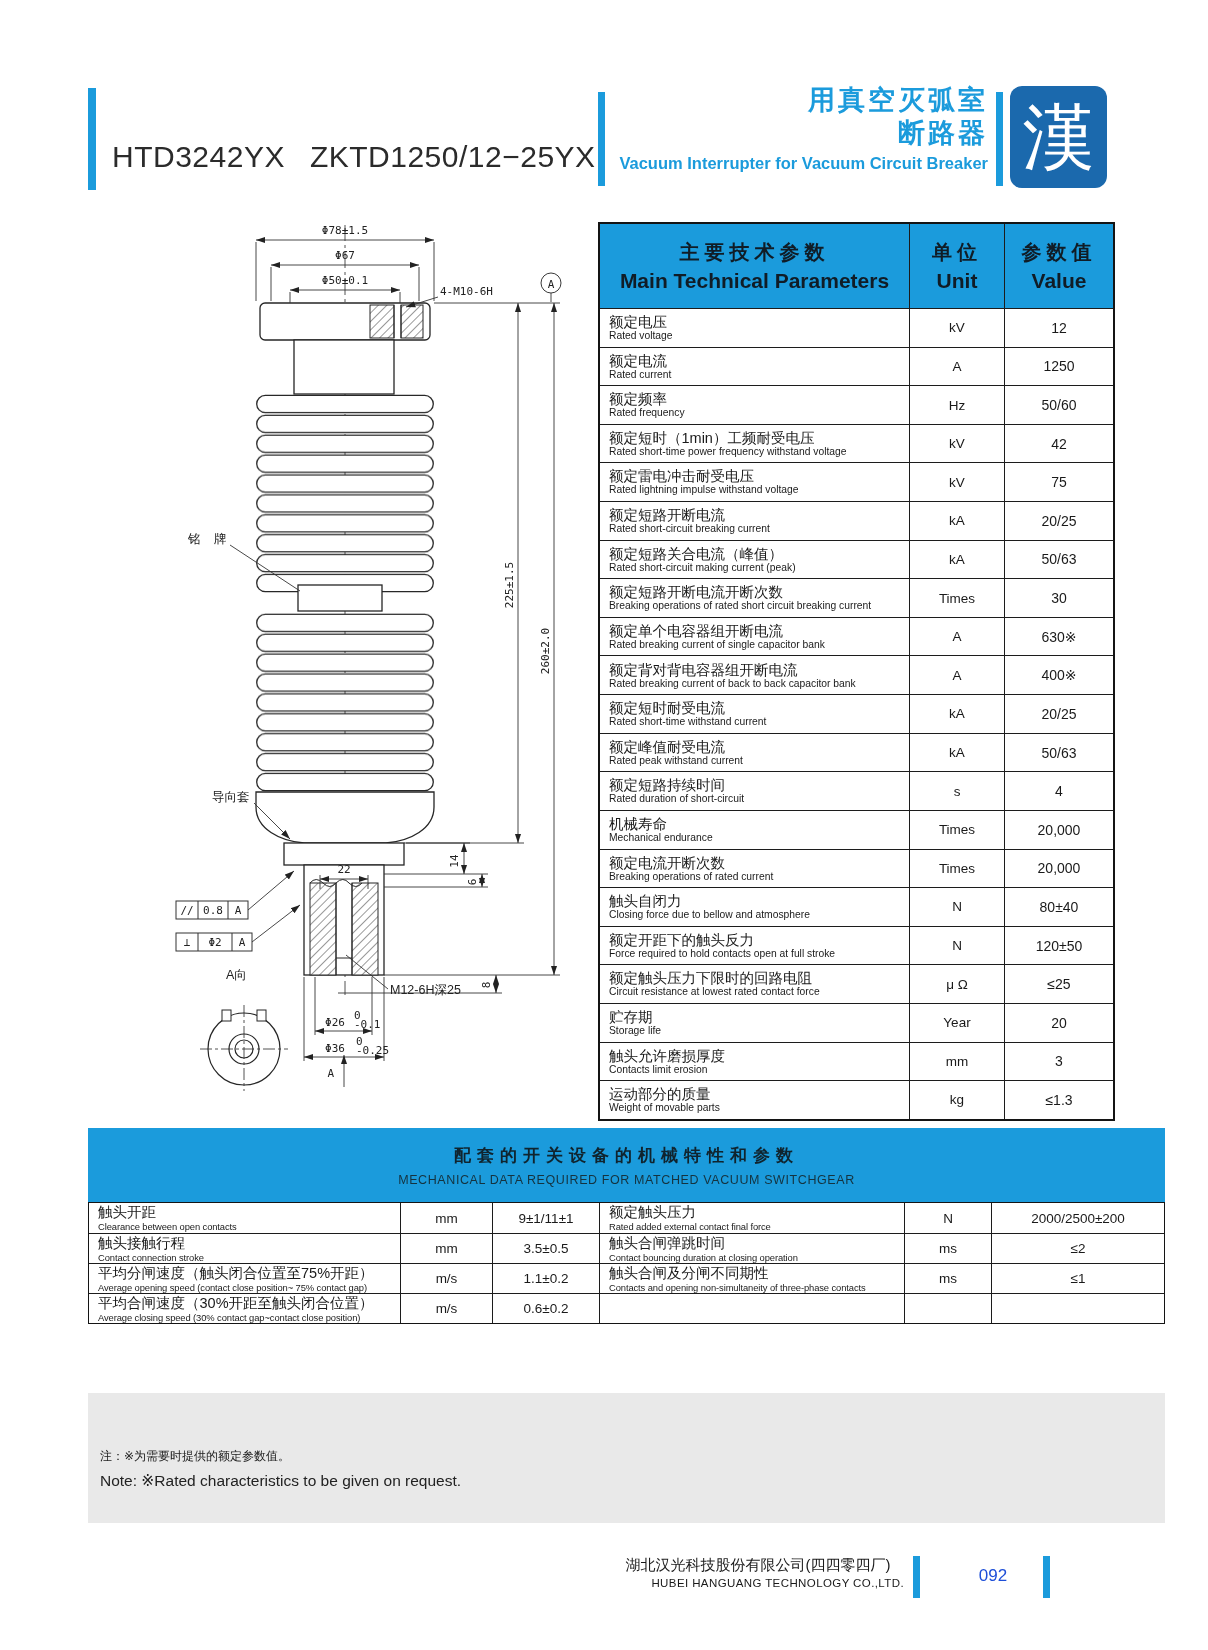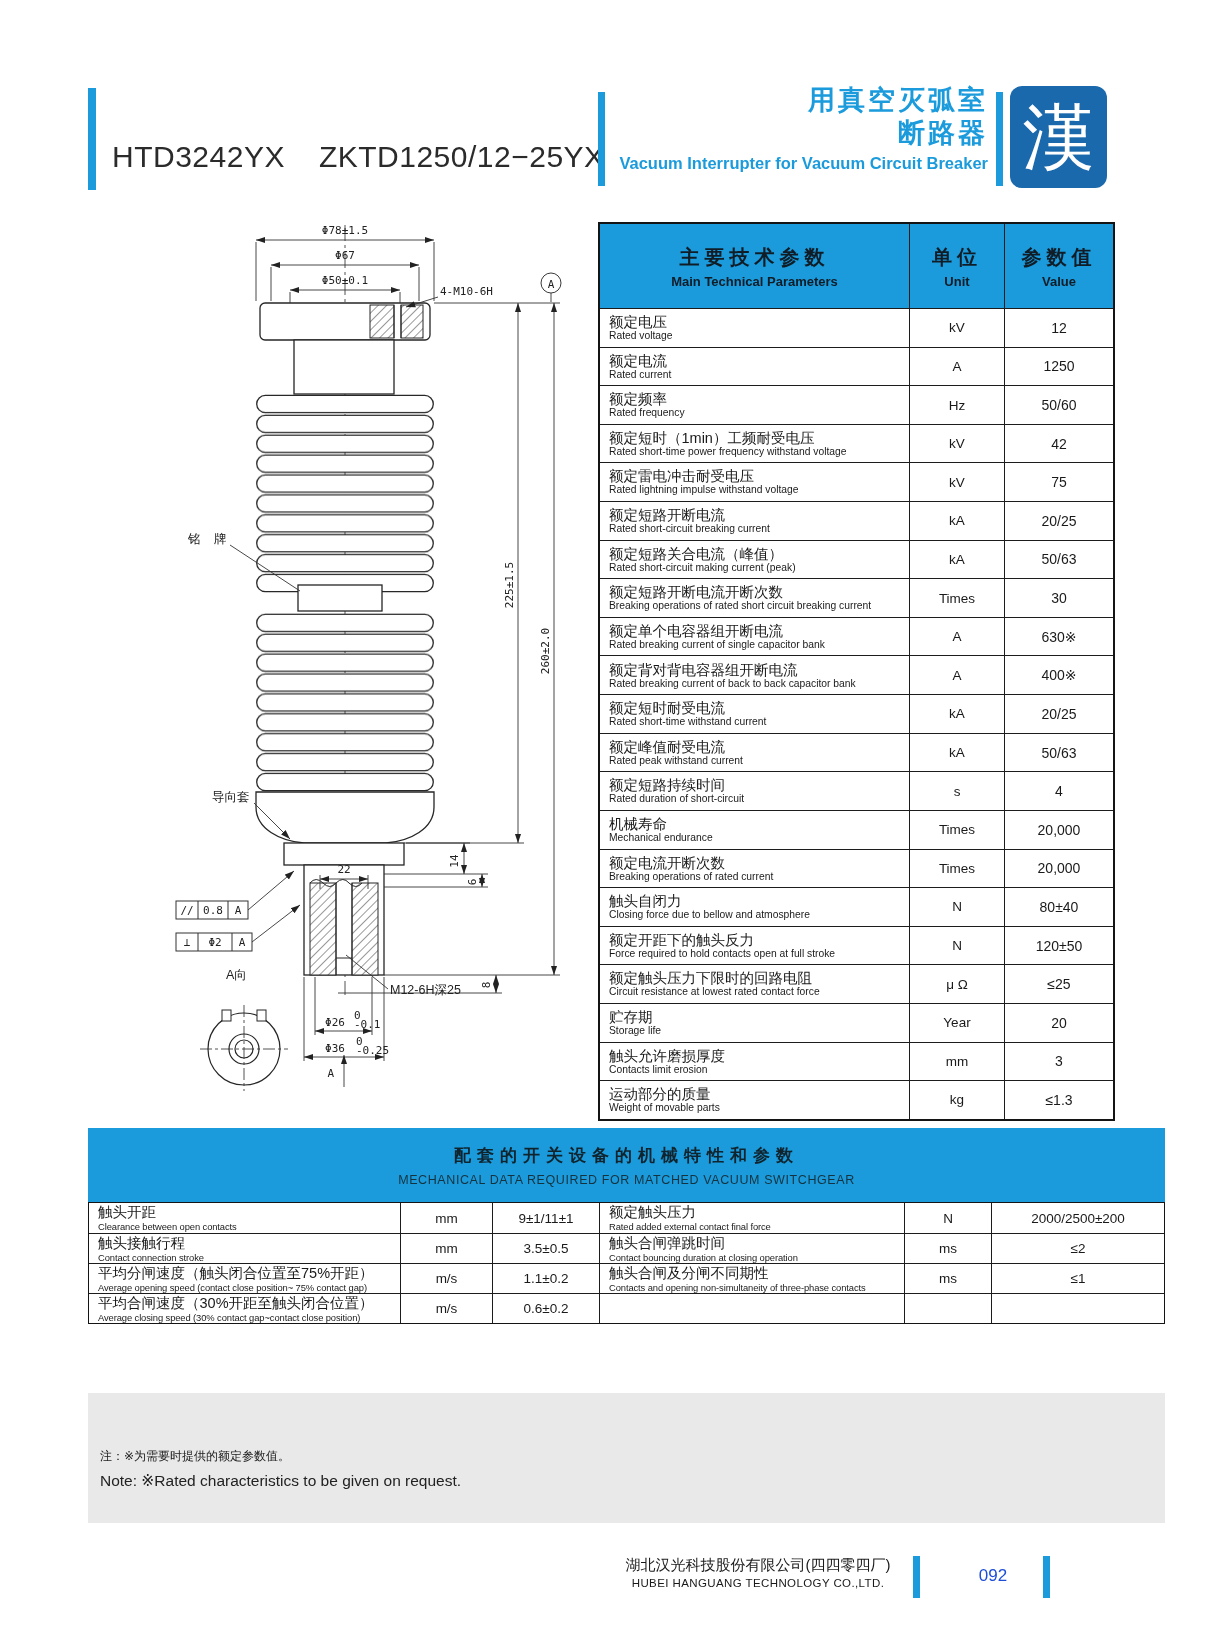--- a/index.html
+++ b/index.html
@@ -8,41 +8,41 @@
     position: relative; width: 1208px; height: 1650px; background:#fff;
     font-family: "Liberation Sans", "DejaVu Sans", sans-serif; color:#1a1a1a; overflow:hidden;
   }
   :root { --accent:#1b9bdc; --line:#1c1c1c; }
 
   
   .accent-bar { position:absolute; background:var(--accent); }
   .bar-left   { left:88px;  top:88px; width:8px; height:102px; }
   .bar-mid    { left:598px; top:92px; width:7px; height:94px; }
   .bar-logo   { left:996px; top:92px; width:7px; height:94px; }
-  .model-title { position:absolute; left:112px; top:140px; font-size:30px; letter-spacing:0.5px; color:#2b2b2b; display:flex; gap:34px; white-space:nowrap; }
+  .model-title { position:absolute; left:112px; top:140px; font-size:30px; letter-spacing:0.5px; color:#2b2b2b; display:flex; gap:25px; white-space:nowrap; }
   .header-right { position:absolute; left:608px; top:84px; width:380px; text-align:right; color:var(--accent); }
   .hr-zh { font-size:27px; font-weight:700; letter-spacing:3px; line-height:33px; }
   .hr-en { font-size:16.5px; font-weight:700; margin-top:4px; letter-spacing:0px; white-space:nowrap; }
   .logo-seal { position:absolute; left:1010px; top:86px; width:97px; height:102px; border-radius:12px;
     background:#1b69ad; display:flex; align-items:center; justify-content:center; }
   .logo-seal span { color:#fff; font-size:72px; font-family:"DejaVu Serif", serif; line-height:1; }
 
   
   .drawing { position:absolute; left:88px; top:213px; width:505px; height:878px; }
   .drawing text { fill:#222; font-family:"DejaVu Sans Mono","Liberation Mono",monospace; font-size:11px; }
   .drawing text.cjk { font-family:"Liberation Sans","DejaVu Sans",sans-serif; font-size:12.5px; }
 
   
   .mtable { position:absolute; left:598px; top:222px; width:517px; border:2px solid #141414; background:#fff; }
   .mhead { display:flex; height:84px; background:var(--accent); color:#101c26; }
   .mh-param { width:310px; border-right:1.4px solid var(--line); display:flex; flex-direction:column; align-items:center; justify-content:center; }
   .mh-unit  { width:95px;  border-right:1.4px solid var(--line); display:flex; flex-direction:column; align-items:center; justify-content:center; }
   .mh-value { flex:1; display:flex; flex-direction:column; align-items:center; justify-content:center; }
   .mh-zh { font-size:20px; font-weight:700; letter-spacing:5px; }
-  .mh-en { font-size:13px; font-weight:700; margin-top:3px; letter-spacing:0px; }
+  .mh-en { font-size:21px; font-weight:700; margin-top:3px; letter-spacing:0px; }
   .mrow { display:flex; height:38.62px; border-top:1.4px solid var(--line); }
   .c-label { width:310px; border-right:1.4px solid var(--line); display:flex; flex-direction:column; justify-content:center; padding-left:9px; overflow:hidden; }
   .c-label .zh { font-size:14.5px; font-weight:500; line-height:16px; white-space:nowrap; }
   .c-label .en { font-size:10.3px; line-height:11.5px; white-space:nowrap; }
   .c-unit { width:95px; border-right:1.4px solid var(--line); display:flex; align-items:center; justify-content:center; font-size:13.5px; }
   .c-value { flex:1; display:flex; align-items:center; justify-content:center; font-size:14px; }
 
   
   .mech-banner { position:absolute; left:88px; top:1128px; width:1077px; height:74px; background:var(--accent);
     display:flex; flex-direction:column; align-items:center; justify-content:center; color:#10242e; }
@@ -63,21 +63,21 @@
   .mech-left  .mech-unit { width:92px; }
   .mech-right .mech-unit { width:87px; }
   .mech-value { flex:1; display:flex; align-items:center; justify-content:center; font-size:13.5px; }
 
   
   .note-box { position:absolute; left:88px; top:1393px; width:1077px; height:130px; background:#e9e9e9; padding:55px 0 0 12px; }
   .note-zh { font-size:12px; color:#222; }
   .note-en { font-size:15.5px; margin-top:7px; color:#222; }
   .footer-company { position:absolute; left:612px; top:1556px; width:292px; text-align:center; }
   .fc-zh { font-size:15px; }
-  .fc-en { font-size:11.5px; letter-spacing:0.4px; margin-top:2px; }
+  .fc-en { font-size:11.5px; letter-spacing:0.4px; margin-top:2px;text-align:right; }
   .fbar { position:absolute; top:1556px; width:7px; height:42px; background:var(--accent); }
   .fbar1 { left:913px; } .fbar2 { left:1043px; }
   .page-num { position:absolute; left:938px; top:1566px; width:110px; text-align:center; font-size:17px; color:#1d4ed8; }
 </style>
 </head>
 <body>
 
 <div class="page">
 
   <div class="accent-bar bar-left"></div>

